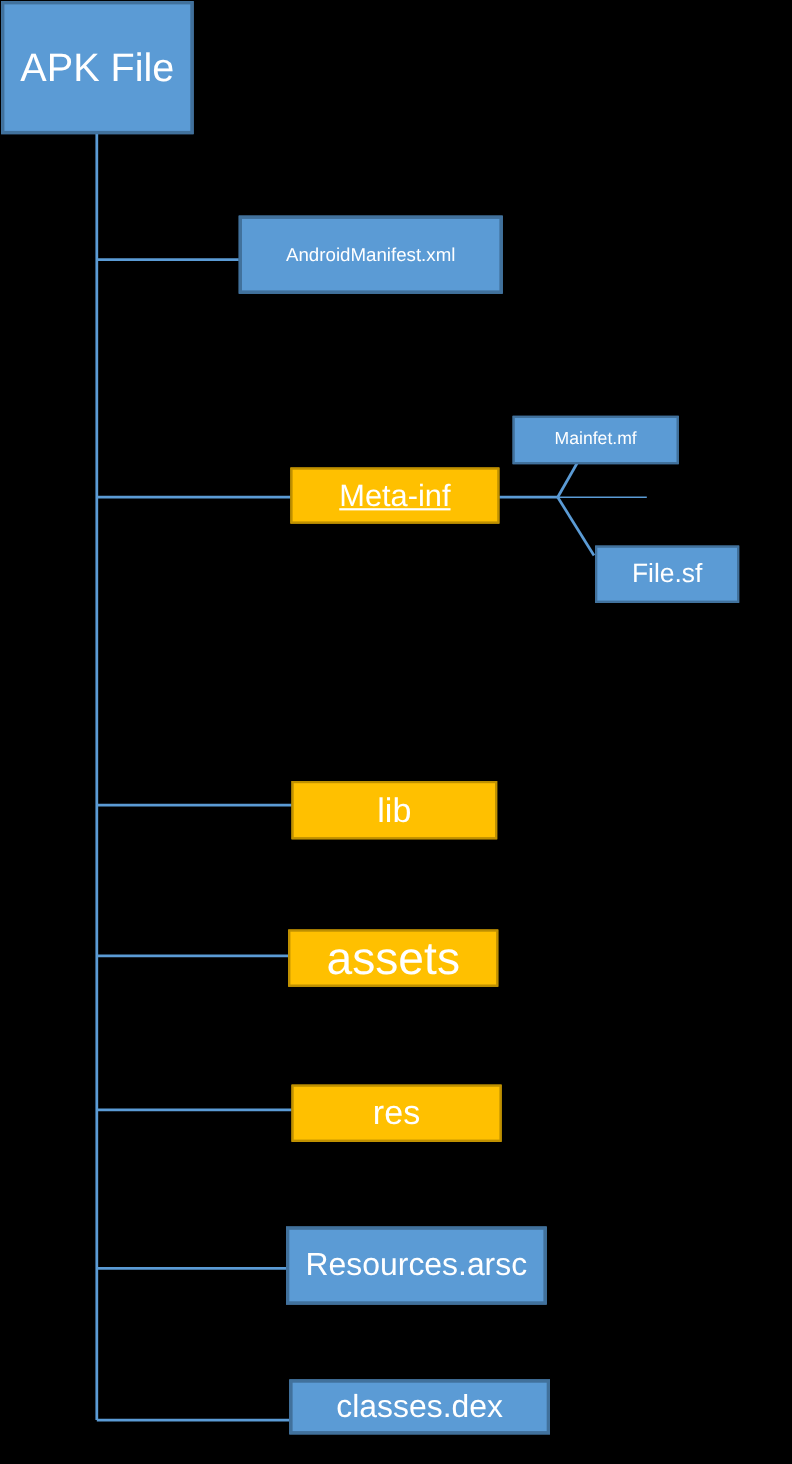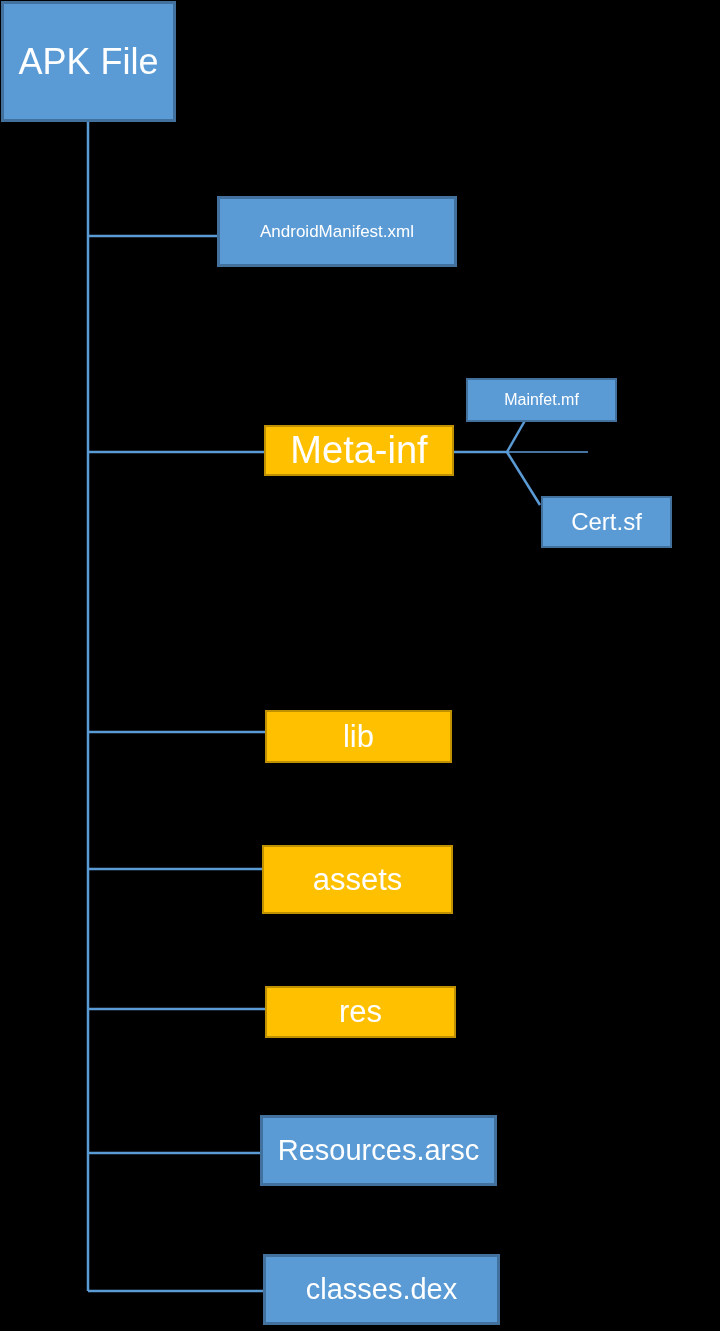--- a/index.html
+++ b/index.html
@@ -41,29 +41,29 @@
   .blue.thin-border {
     border-width: 2px;
   }
   .orange {
     background: #FFC000;
     border: 2px solid #BF9000;
   }
   
   .n-apk       { left:   1px; top:    1px; width: 175px; height: 121px; font-size: 36px; }
   .n-manifest  { left: 217px; top:  196px; width: 240px; height: 71px; font-size: 17px; }
-  .n-metainf   { left: 264px; top:  425px; width: 190px; height: 51px; font-size: 38px; }
+  .n-metainf   { left: 264px; top:  425px; width: 190px; height: 51px; font-size: 28px; text-decoration: underline; }
   .n-mainfet   { left: 466px; top:  359px; width: 151px; height: 44px; font-size: 16px; margin-top: 19px; }
   .n-certrsa   { left: 588px; top:  429px; width: 132px; height: 51px; font-size: 24px; }
   .n-certsf    { left: 541px; top:  496px; width: 131px; height: 52px; font-size: 24px; }
   .n-lib       { left: 265px; top:  710px; width: 187px; height: 53px; font-size: 31px; }
-  .n-assets    { left: 262px; top:  845px; width: 191px; height: 69px; font-size: 31px; }
+  .n-assets    { left: 262px; top:  845px; width: 191px; height: 52px; font-size: 42px; }
   .n-res       { left: 265px; top:  986px; width: 191px; height: 52px; font-size: 31px; }
   .n-resources { left: 260px; top: 1115px; width: 237px; height: 71px; font-size: 29px; }
-  .n-classes   { left: 263px; top: 1254px; width: 237px; height: 71px; font-size: 29px; }
+  .n-classes   { left: 263px; top: 1254px; width: 237px; height: 50px; font-size: 29px; }
 </style>
 </head>
 <body>
 
 <div class="canvas">
 
   <svg class="connectors" viewBox="0 0 720 1331" xmlns="http://www.w3.org/2000/svg">
 
     <path d="M88 96 L88 1291" stroke="#5B9BD5" stroke-width="2.5" fill="none"></path>
 
@@ -83,21 +83,21 @@
 
   <div class="node blue n-apk">APK File</div>
 
   <div class="node blue n-manifest">AndroidManifest.xml</div>
 
   <div class="node orange n-metainf">Meta-inf</div>
 
   <div class="node blue thin-border n-mainfet">Mainfet.mf</div>
 
 
-  <div class="node blue thin-border n-certsf">Cert.sf</div>
+  <div class="node blue thin-border n-certsf">File.sf</div>
 
   <div class="node orange n-lib">lib</div>
 
   <div class="node orange n-assets">assets</div>
 
   <div class="node blue n-resources">Resources.arsc</div>
 
   <div class="node orange n-res">res</div>
 
   <div class="node blue n-classes">classes.dex</div>

